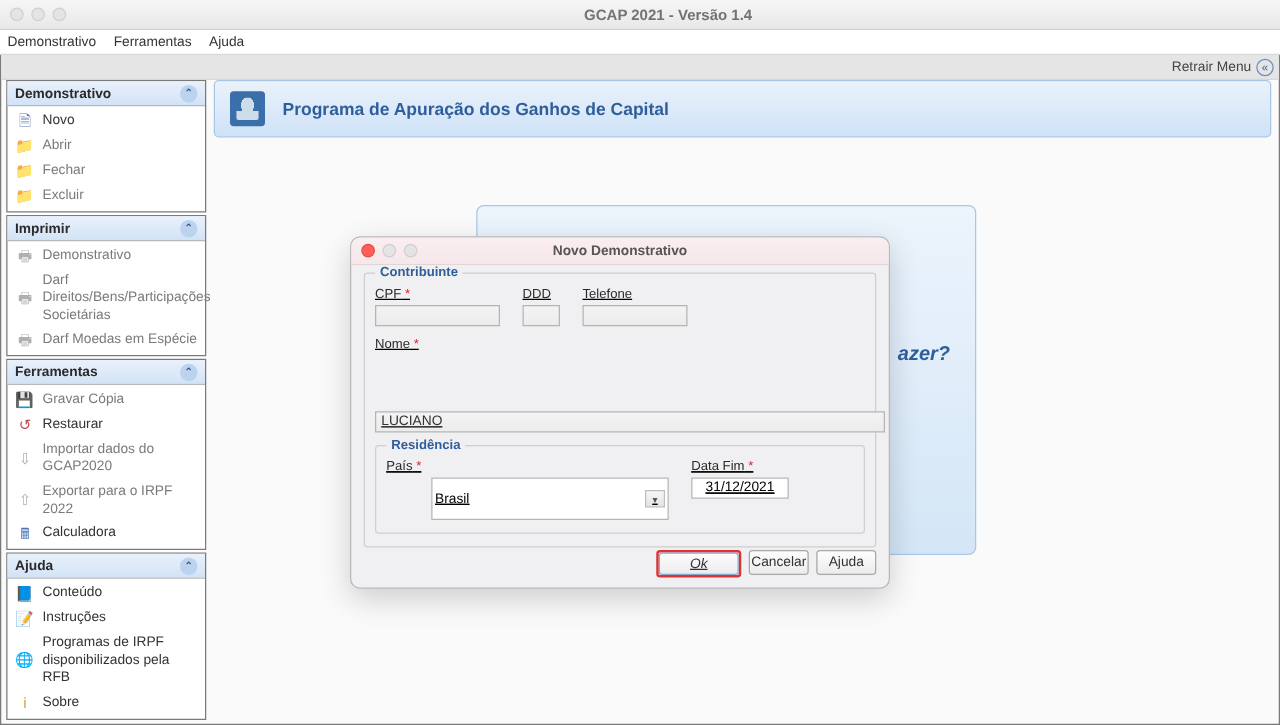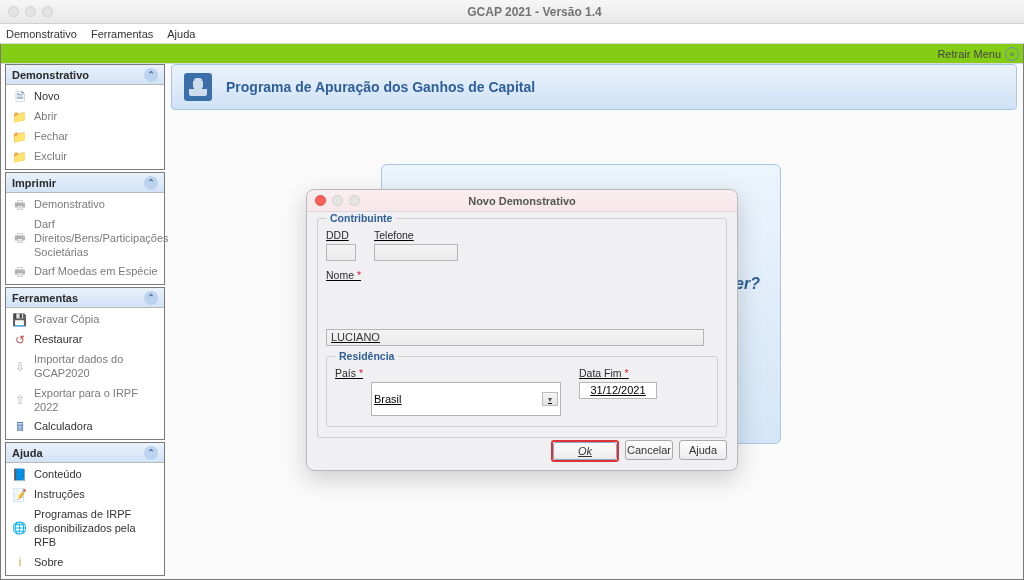--- a/index.html
+++ b/index.html
@@ -8,21 +8,21 @@
   .titlebar { height: 24px; background: linear-gradient(#f6f6f6,#e8e8e8); border-bottom:1px solid #d0d0d0; display:flex; align-items:center; padding:0 8px; font-size:12px; color:#6b6b6b; }
   .traffic { display:flex; gap:6px; }
   .tl { width:11px; height:11px; border-radius:50%; background:#e4e4e4; border:1px solid #d0d0d0; }
   .title-center { flex:1; text-align:center; font-weight:bold; color:#737373; }
 
   .menubar { height:20px; background:#fff; border-bottom:1px solid #d8d8d8; display:flex; align-items:center; padding:0 6px; font-size:11px; color:#333; gap:14px; }
   .menubar span { cursor:default; text-decoration: underline dotted transparent; }
 
   .app-body { position:absolute; top:44px; bottom:0; left:0; right:0; background:#fafafa; border:1px solid #7a7a7a; border-top:none; }
 
-  .retrair-row { height:20px; border-bottom:1px solid #d8d8d8; display:flex; justify-content:flex-end; align-items:center; padding-right:4px; font-size:11px; color:#444; background:#84cc16;}
+  .retrair-row { height:20px; border-bottom:1px solid #d8d8d8; display:flex; justify-content:flex-end; align-items:center; padding-right:4px; font-size:11px; color:#444; background:#e5e5e5;}
   .retrair-row .chev { width:14px; height:14px; border:1px solid #6b8fbf; border-radius:50%; display:inline-flex; align-items:center; justify-content:center; margin-left:4px; font-size:9px; color:#3b5f94; }
 
   .sidebar { position:absolute; top:20px; left:4px; width:160px; bottom:4px; background:#fff; }
   .panel { border:1px solid #7a7a7a; margin-bottom:2px; }
   .panel-head { background: linear-gradient(#e9f1fb,#d2e3f6); height:20px; display:flex; align-items:center; justify-content:space-between; padding:0 6px; font-size:11px; font-weight:bold; color:#2a2a2a; border-bottom:1px solid #b8b8b8; }
   .panel-head .col-icon { width:14px; height:14px; border-radius:50%; background:#bcd3ef; display:flex; align-items:center; justify-content:center; font-size:8px; color:#3c5d86; }
   .panel-body { padding:2px 0; }
   .side-item { display:flex; align-items:center; gap:6px; padding:3px 6px; font-size:11px; color:#7a7a7a; cursor:default; line-height:1.25;}
   .side-item.enabled { color:#333; }
   .side-item .ic { width:16px; height:14px; flex-shrink:0; display:flex; align-items:center; justify-content:center; font-size:12px; }
@@ -36,32 +36,32 @@
   .main-area { position:absolute; left:170px; right:6px; top:20px; bottom:4px; }
   .header-band { height:46px; background: linear-gradient(#eaf2fb,#cfe2f7); border:1px solid #a9c6e5; border-radius:4px; display:flex; align-items:center; padding:0 12px; gap:14px; }
   .header-logo { width:28px; height:28px; border-radius:3px; background:#3b6fa9; position:relative; }
   .header-logo::after { content:""; position:absolute; inset:5px; background:radial-gradient(ellipse at 50% 35%, #dfe9f4 0 40%, transparent 41%), linear-gradient(to top, #dfe9f4 0 40%, transparent 41%); border-radius:2px; opacity:.9;}
   .header-title { font-size:14px; font-weight:bold; color:#2f5f9b; }
 
   .content-card { position:absolute; left:210px; top:100px; width:400px; height:280px; background: linear-gradient(#ecf4fc,#d4e6f7); border:1px solid #a9c6e5; border-radius:6px; }
   .content-card .what { position:absolute; right:20px; top:110px; font-size:16px; font-weight:bold; font-style:italic; color:#2f5f9b; }
 
   
-  .modal { position:absolute; left:305px; top:145px; width:432px; height:282px; background:#f0eff1; border:1px solid #b9b9b9; border-radius:8px; box-shadow:0 8px 24px rgba(0,0,0,.18); }
+  .modal { position:absolute; left:279px; top:145px; width:432px; height:282px; background:#f0eff1; border:1px solid #b9b9b9; border-radius:8px; box-shadow:0 8px 24px rgba(0,0,0,.18); }
   .modal-titlebar { height:22px; background: linear-gradient(#fbeef0,#f6e7ea); border-top-left-radius:8px; border-top-right-radius:8px; display:flex; align-items:center; padding:0 8px; font-size:11px; font-weight:bold; color:#555; border-bottom:1px solid #e2d5d8; }
   .modal-titlebar .traffic { margin-right:auto; }
   .modal-titlebar .tl.red { background:#ff5f57; border-color:#e24f47;}
   .modal-titlebar .mtitle { position:absolute; left:0; right:0; text-align:center; pointer-events:none; }
   .modal-body { padding:6px 10px 8px; position:relative; height:calc(100% - 22px); }
   .group { border:1px solid #cfcfcf; border-radius:3px; padding:10px 8px 10px; position:relative; margin-bottom:8px; background:#f0eff1;text-decoration:underline;}
   .group-title { position:absolute; top:-7px; left:8px; background:#f0eff1; padding:0 4px; font-size:10.5px; font-weight:bold; color:#2f5f9b; }
   .fld-lbl { font-size:10.5px; color:#2a2a2a; margin-bottom:3px; display:block;}
   .req::after { content:" *"; color:#d23; font-size:10.5px; }
   .txt { height:17px; border:1px solid #b5b5b5; background: linear-gradient(#f3f3f3,#ececec); font-size:11px; padding:1px 4px; color:#333;}
-  .txt.name { width:378px;margin-top:48px; }
+  .txt.name { width:408px;margin-top:48px; }
   .row { display:flex; gap:18px; }
   .sel { height:34px; width:190px; border:1px solid #b5b5b5; background:#fff; font-size:11px; padding:12px 2px; display:flex; align-items:center; justify-content:space-between;margin-left:36px;}
   .sel .caret { width:16px; height:14px; background:linear-gradient(#f6f6f6,#e4e4e4); border:1px solid #bcbcbc; display:flex; align-items:center; justify-content:center; font-size:8px; color:#555;}
   .date-in { width:78px; height:17px; border:1px solid #b5b5b5; background:#fff; font-size:11px; padding:1px 4px; text-align:center; }
   .btnbar { position:absolute; right:10px; bottom:8px; display:flex; gap:6px; }
   .btn { width:48px; height:20px; border:1px solid #a9a9a9; border-radius:3px; background:linear-gradient(#fdfdfd,#ececec); font-size:11px; color:#333; display:flex; align-items:center; justify-content:center; cursor:default;}
   .btn.ok-wrap { border:2px solid #d33; width:68px; height:22px; padding:0;font-style:italic; }
   .btn.ok-wrap .inner { flex:1; height:100%; border:1px solid #8aa8cf; border-radius:3px; background:linear-gradient(#fdfdfd,#ececec); display:flex; align-items:center; justify-content:center;}
   .btn.ok-wrap .inner span { text-decoration: underline; text-decoration-style: solid; }
 </style>
@@ -206,20 +206,24 @@
         <div class="tl"></div>
         <div class="tl"></div>
       </div>
       <div class="mtitle">Novo Demonstrativo</div>
     </div>
     <div class="modal-body">
 
       <div class="group">
         <div class="group-title">Contribuinte</div>
         <div class="row">
+          <div>
+            <label class="fld-lbl req">CPF</label>
+            <div class="txt" style="width:100px"></div>
+          </div>
           <div>
             <label class="fld-lbl">DDD</label>
             <div class="txt" style="width:30px"></div>
           </div>
           <div>
             <label class="fld-lbl">Telefone</label>
             <div class="txt" style="width:84px"></div>
           </div>
         </div>
         <div style="margin-top:8px">

